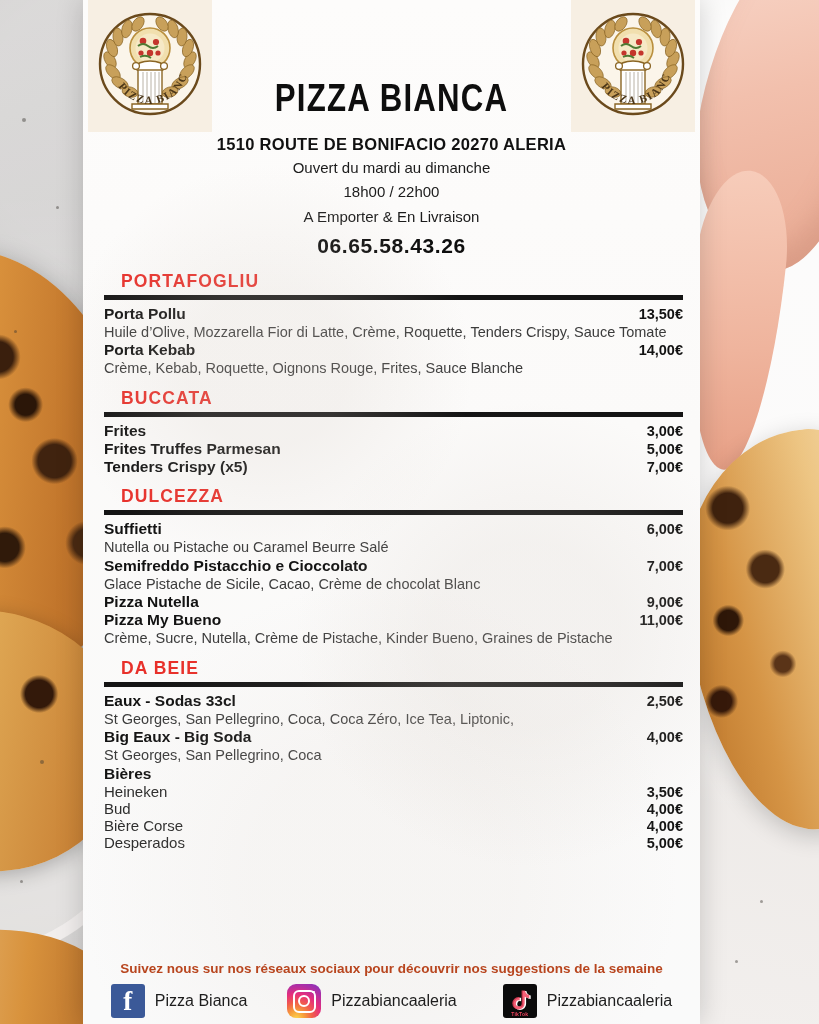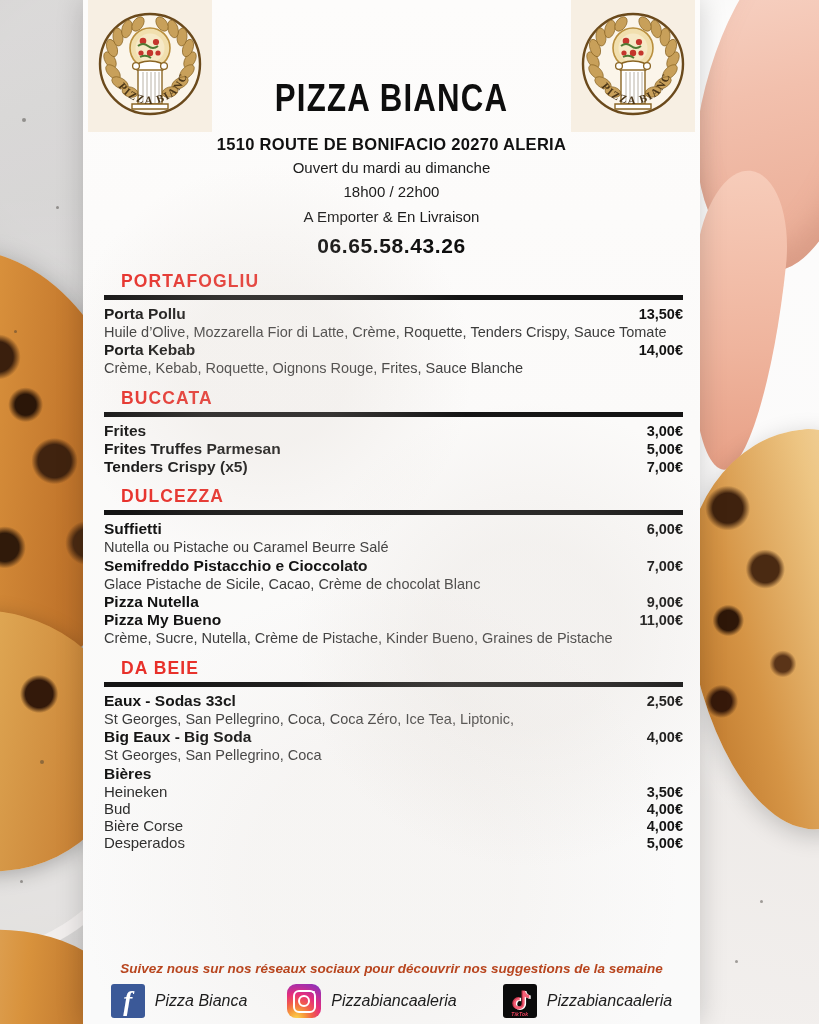--- a/index.html
+++ b/index.html
@@ -150,21 +150,21 @@
         margin:0 0 5px 0;}
 
   .row{display:flex;align-items:baseline;justify-content:space-between;gap:10px;}
   .nm{font-weight:bold;font-size:15.5px;color:#121212;white-space:nowrap;}
   .pr{font-weight:bold;font-size:14.5px;color:#121212;white-space:nowrap;}
   .desc{font-size:14.5px;color:#3b3b3b;line-height:1.28;}
   .plain .nm{font-weight:normal;color:#2a2a2a;font-size:15px;}
   .sp10{height:10px;}
 
   
-  #footer{position:absolute;left:0;right:0;bottom:6px;font-style:italic;}
+  #footer{position:absolute;left:0;right:0;bottom:6px;}
   .follow{
     color:#b8451e;font-weight:bold;font-size:13.5px;text-align:center;
     line-height:1.25;padding:0 26px;
   }
   .socials{display:flex;align-items:center;justify-content:center;gap:0;margin-top:6px;}
   .soc{display:flex;align-items:center;gap:10px;}
   .soc.fb{margin-right:40px;}
   .soc.ig{margin-right:46px;}
   .soc .handle{font-size:16px;color:#1d1d1d;}
   .ic{width:34px;height:34px;flex:0 0 34px;}

